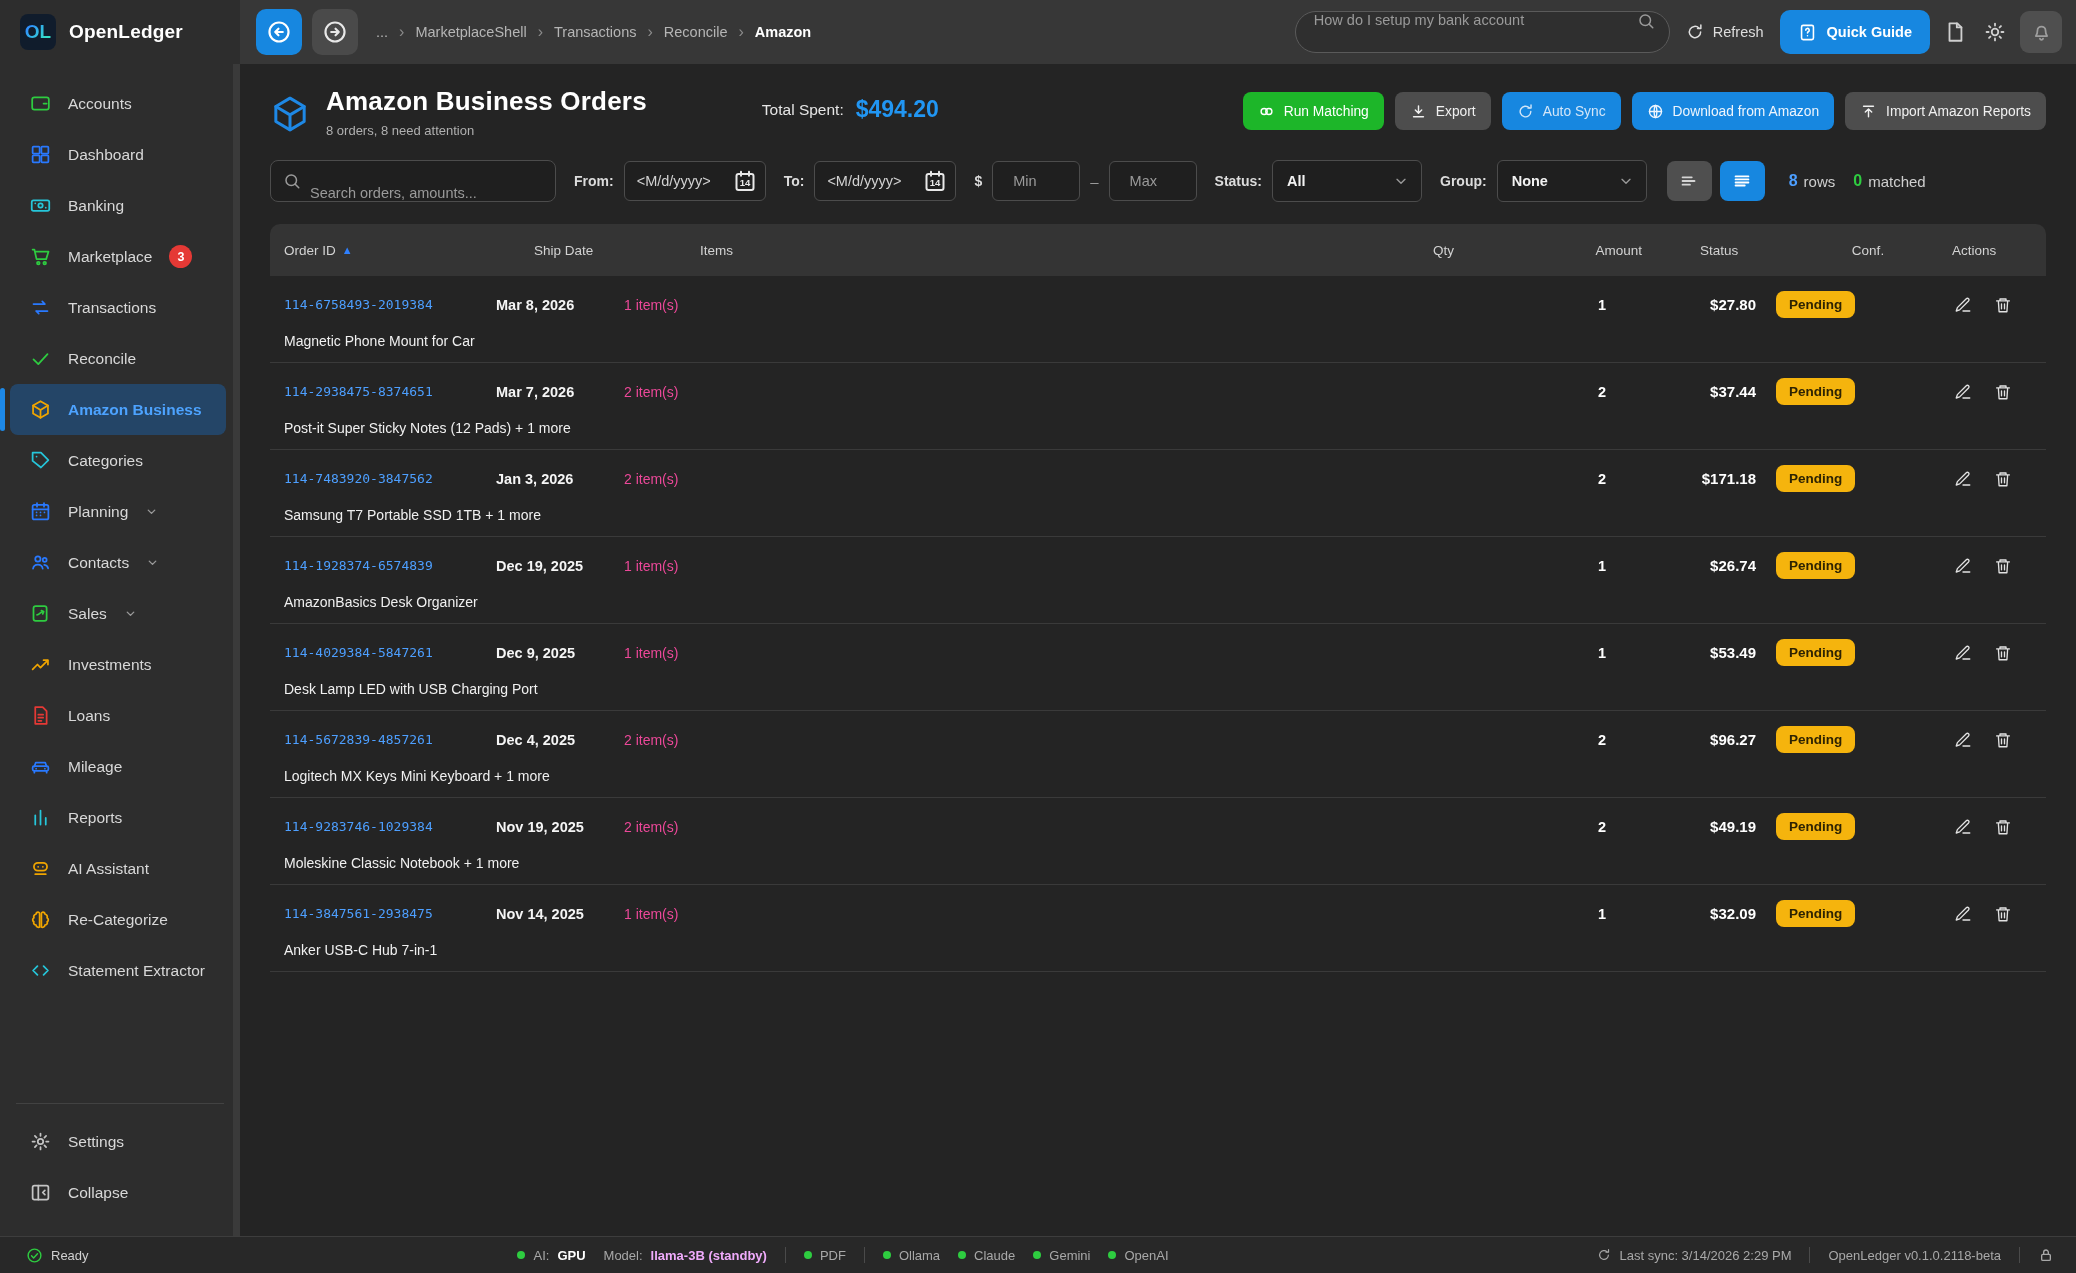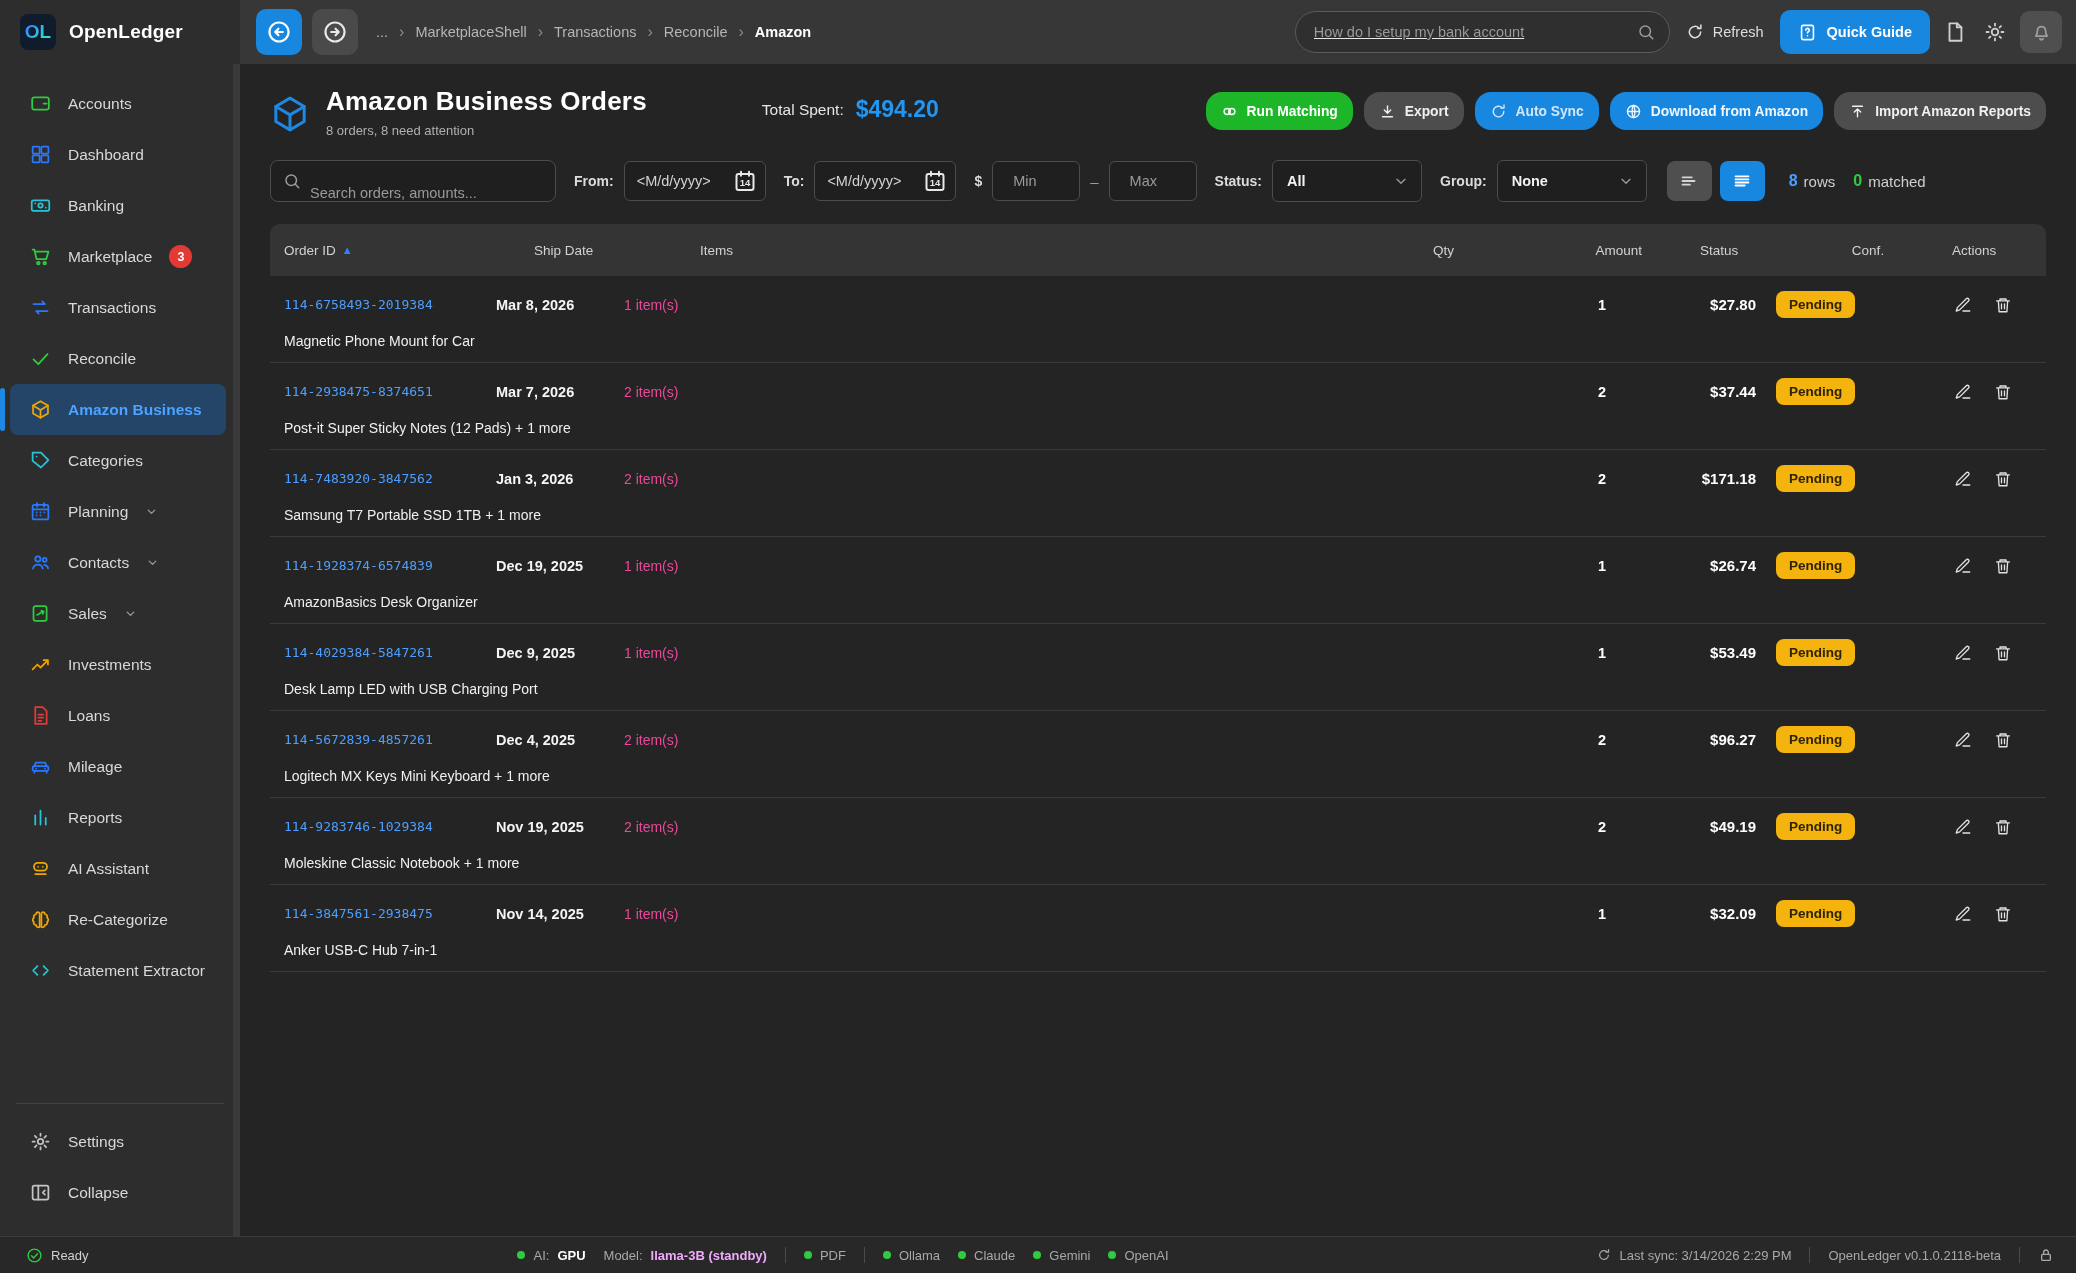--- a/index.html
+++ b/index.html
@@ -33,42 +33,42 @@
   .content { flex:1; display:flex; flex-direction:column; min-width:0; }
   .topbar { height:64px; background:#373737; display:flex; align-items:center; padding:0 14px 0 16px; gap:10px; flex-shrink:0; }
   .nav-btn { width:46px; height:46px; border-radius:10px; border:none; display:flex; align-items:center; justify-content:center; cursor:pointer; }
   .nav-btn.back { background:#1787e0; color:#fff; }
   .nav-btn.fwd  { background:#4a4a4a; color:#e8e8e8; }
   .crumbs { display:flex; align-items:center; gap:11px; margin-left:8px; font-size:14.5px; color:#b5b5b5; }
   .crumbs .sep { color:#8a8a8a; font-size:16px; }
   .crumb { cursor:pointer; }
   .crumb.current { color:#fff; font-weight:bold; }
   .top-spacer { flex:1; }
-  .top-search { width:375px; height:42px; border-radius:21px; border:1px solid #5a5a5a; background:#2f2f2f; position:relative; display:flex; align-items:center;text-decoration:underline; }
+  .top-search { width:375px; height:42px; border-radius:21px; border:1px solid #5a5a5a; background:#2f2f2f; position:relative; display:flex; align-items:flex-start; }
   .top-search input { flex:1; background:transparent; border:none; outline:none; color:#cfcfcf; font-size:14.5px; padding:0 38px 0 18px; font-family:inherit; }
   .top-search input::placeholder { color:#9a9a9a; }
   .top-search .icon-wrap { position:absolute; right:14px; color:#9a9a9a; }
   .refresh-btn { display:flex; align-items:center; gap:9px; background:none; border:none; color:#dedede; font-size:14.5px; cursor:pointer; margin:0 6px; font-family:inherit; }
   .quick-guide { height:44px; border:none; border-radius:10px; background:#1787e0; color:#fff; font-weight:bold; font-size:14.5px;
                  display:flex; align-items:center; gap:10px; padding:0 18px; cursor:pointer; font-family:inherit; }
   .top-icon-btn { background:none; border:none; color:#cfcfcf; cursor:pointer; display:flex; padding:4px; }
   .bell-btn { width:42px; height:42px; border-radius:9px; background:#4f4f4f; border:none; color:#9e9e9e; display:flex; align-items:center; justify-content:center; cursor:pointer; }
 
   
   .page { flex:1; padding:22px 30px 0; min-height:0; }
   .page-head { display:flex; align-items:flex-start; }
   .title-wrap { display:flex; gap:16px; }
   .title-cube { color:#1e88e5; margin-top:3px; }
   .page-title { font-size:26px; font-weight:bold; color:#fff; letter-spacing:.2px; }
   .page-sub { font-size:13px; color:#b0b0b0; margin-top:6px; }
   .total-wrap { display:flex; align-items:center; gap:12px; margin-left:115px; margin-top:10px; }
   .total-label { font-size:15.5px; color:#e6e6e6; }
   .total-value { font-size:23px; font-weight:bold; color:#2196f3; }
   .head-buttons { margin-left:auto; display:flex; gap:11px; margin-top:6px; }
-  .hbtn { height:38px; border:none; border-radius:16px; font-size:13.8px; font-weight:bold; display:flex; align-items:center; gap:9px;
+  .hbtn { height:38px; border:none; border-radius:8px; font-size:13.8px; font-weight:normal; display:flex; align-items:center; gap:9px;
           padding:0 15px; cursor:pointer; font-family:inherit; white-space:nowrap; }
 
   
   .filters { display:flex; align-items:center; margin-top:22px; gap:10px; }
   .f-search { width:286px; height:42px; border-radius:8px; border:1px solid #4c4c4c; background:#1f1f1f; display:flex; align-items:center; padding:0 12px; gap:9px; }
   .f-search input { flex:1; min-width:0; background:transparent; border:none; outline:none; color:#cfcfcf; font-size:14.5px; font-family:inherit;margin-top:24px; }
   .f-search input::placeholder { color:#9a9a9a; }
   .f-search .icon-wrap { color:#9a9a9a; }
   .f-label { font-size:14px; font-weight:600; color:#dcdcdc; margin-left:8px; white-space:nowrap; }
   .date-input { width:142px; height:40px; border-radius:6px; border:1px solid #4c4c4c; background:#1f1f1f; display:flex; align-items:center;

